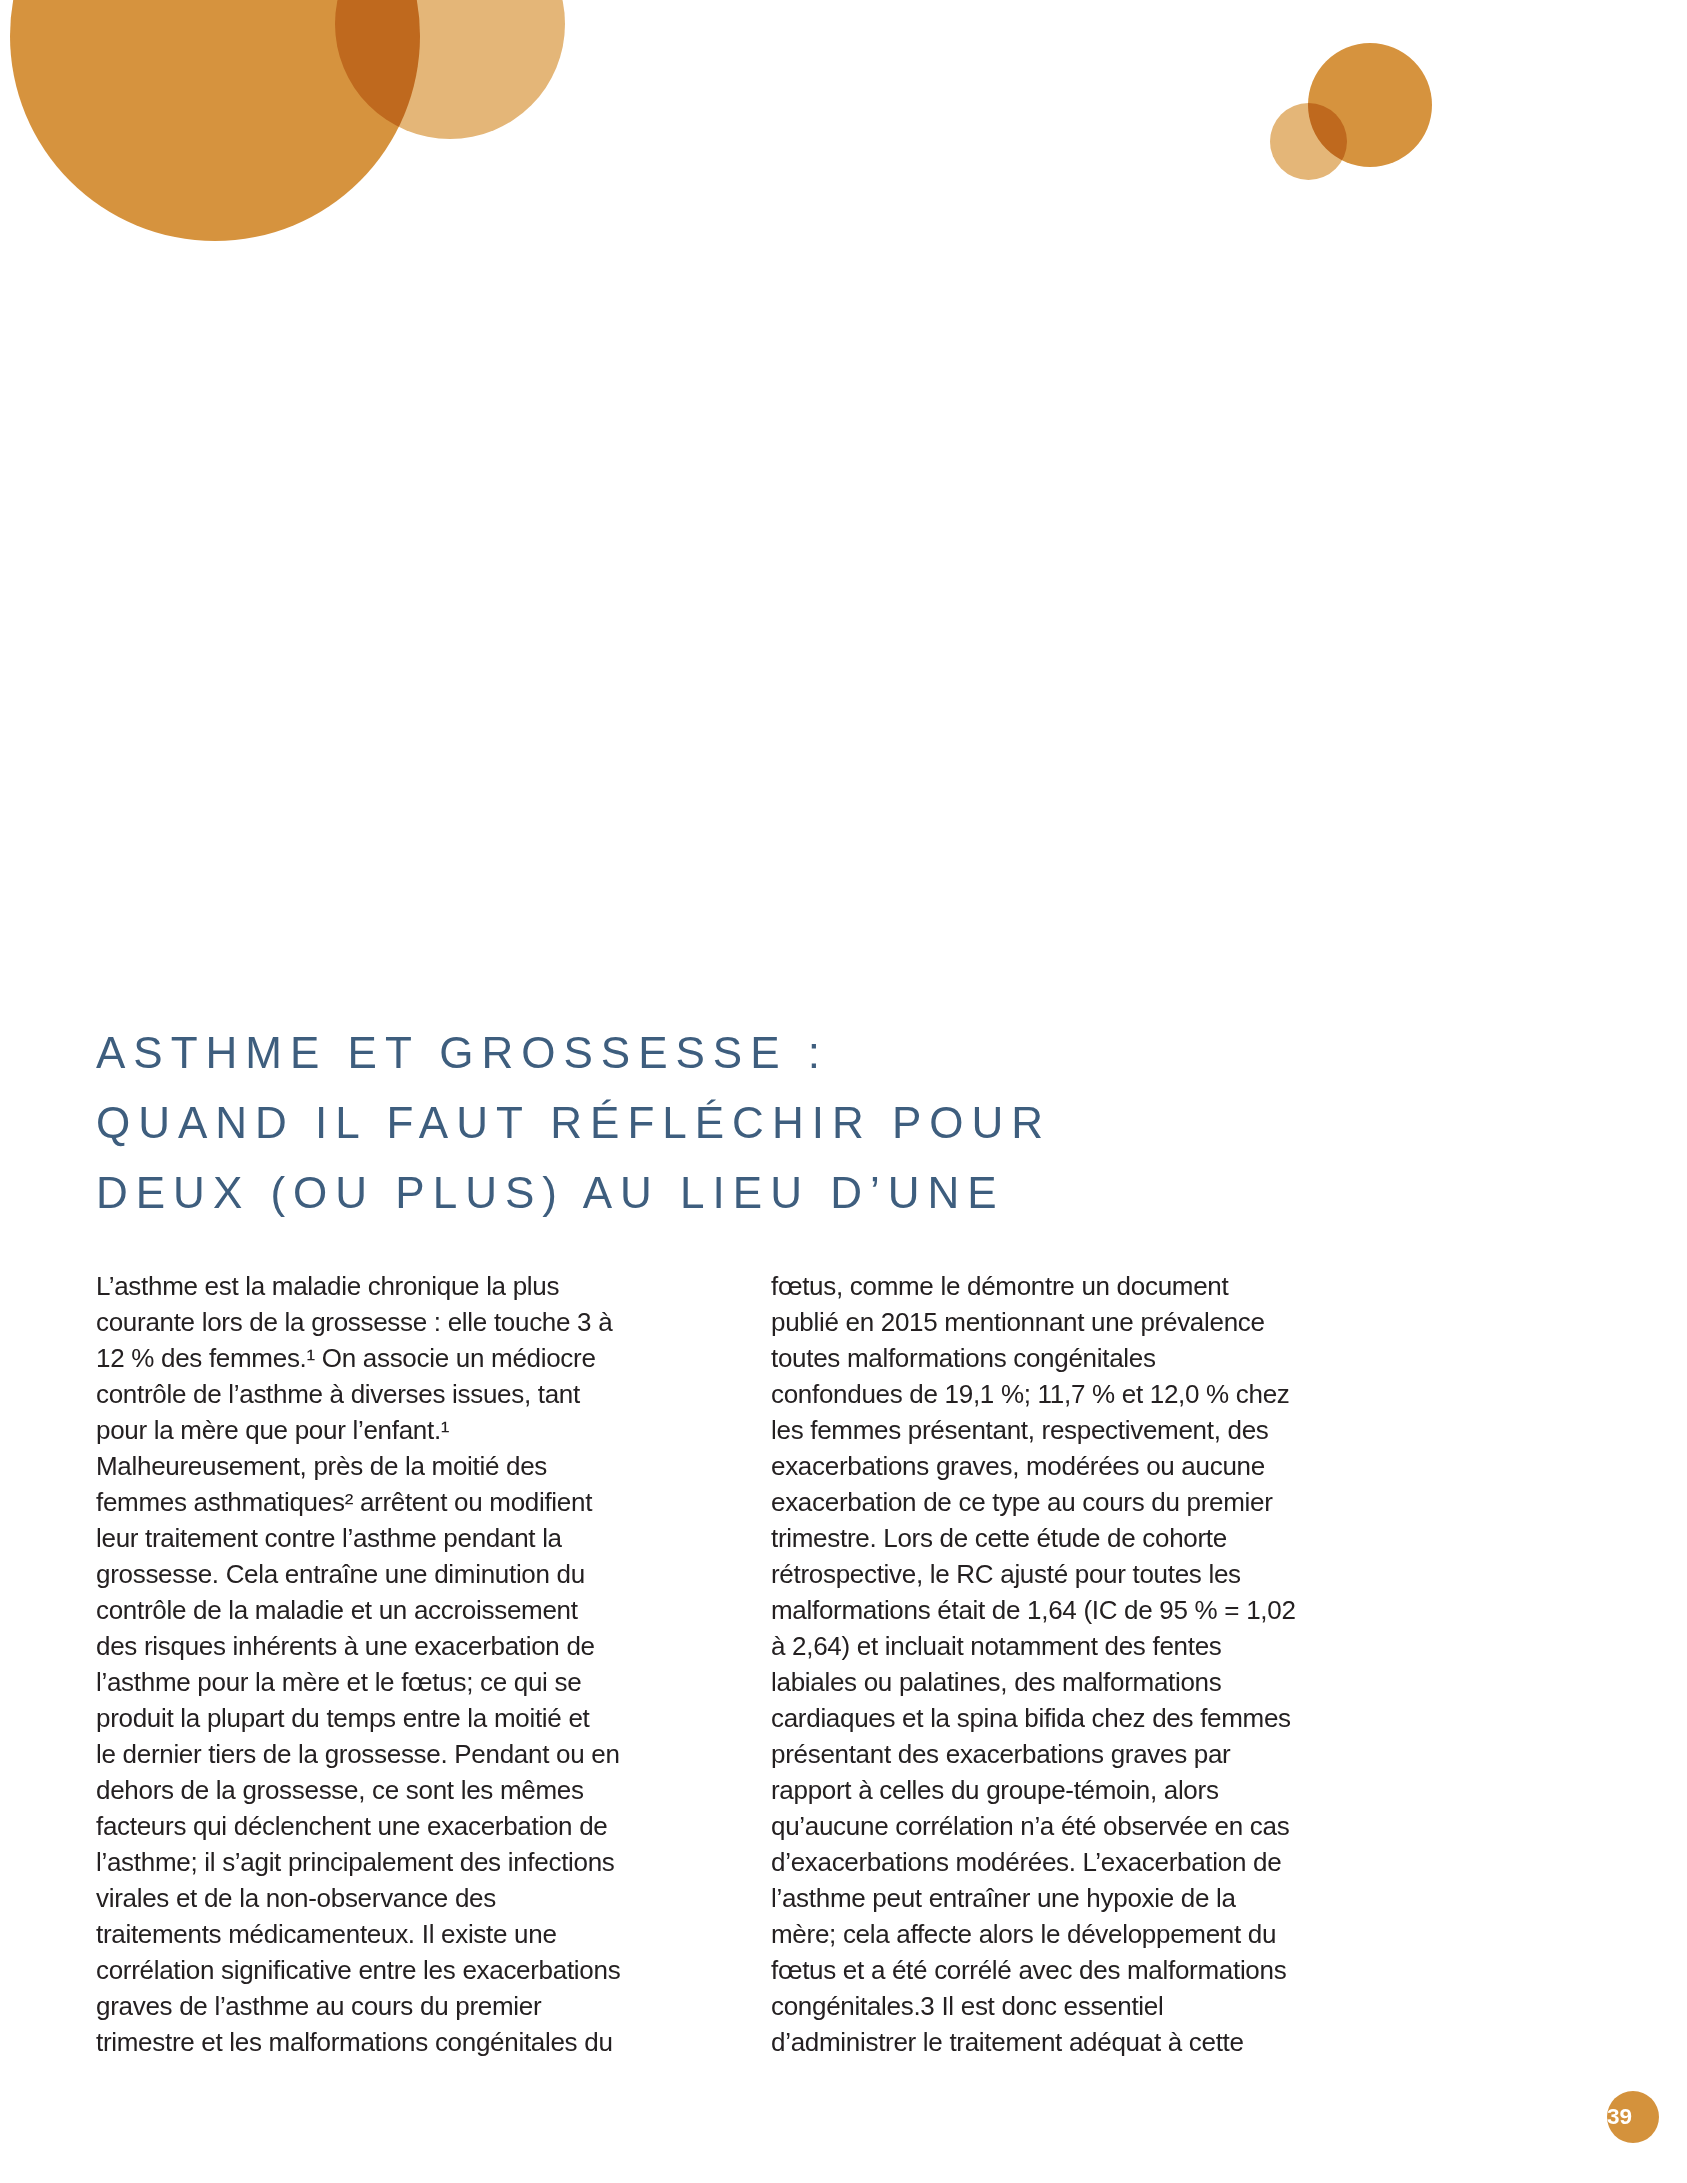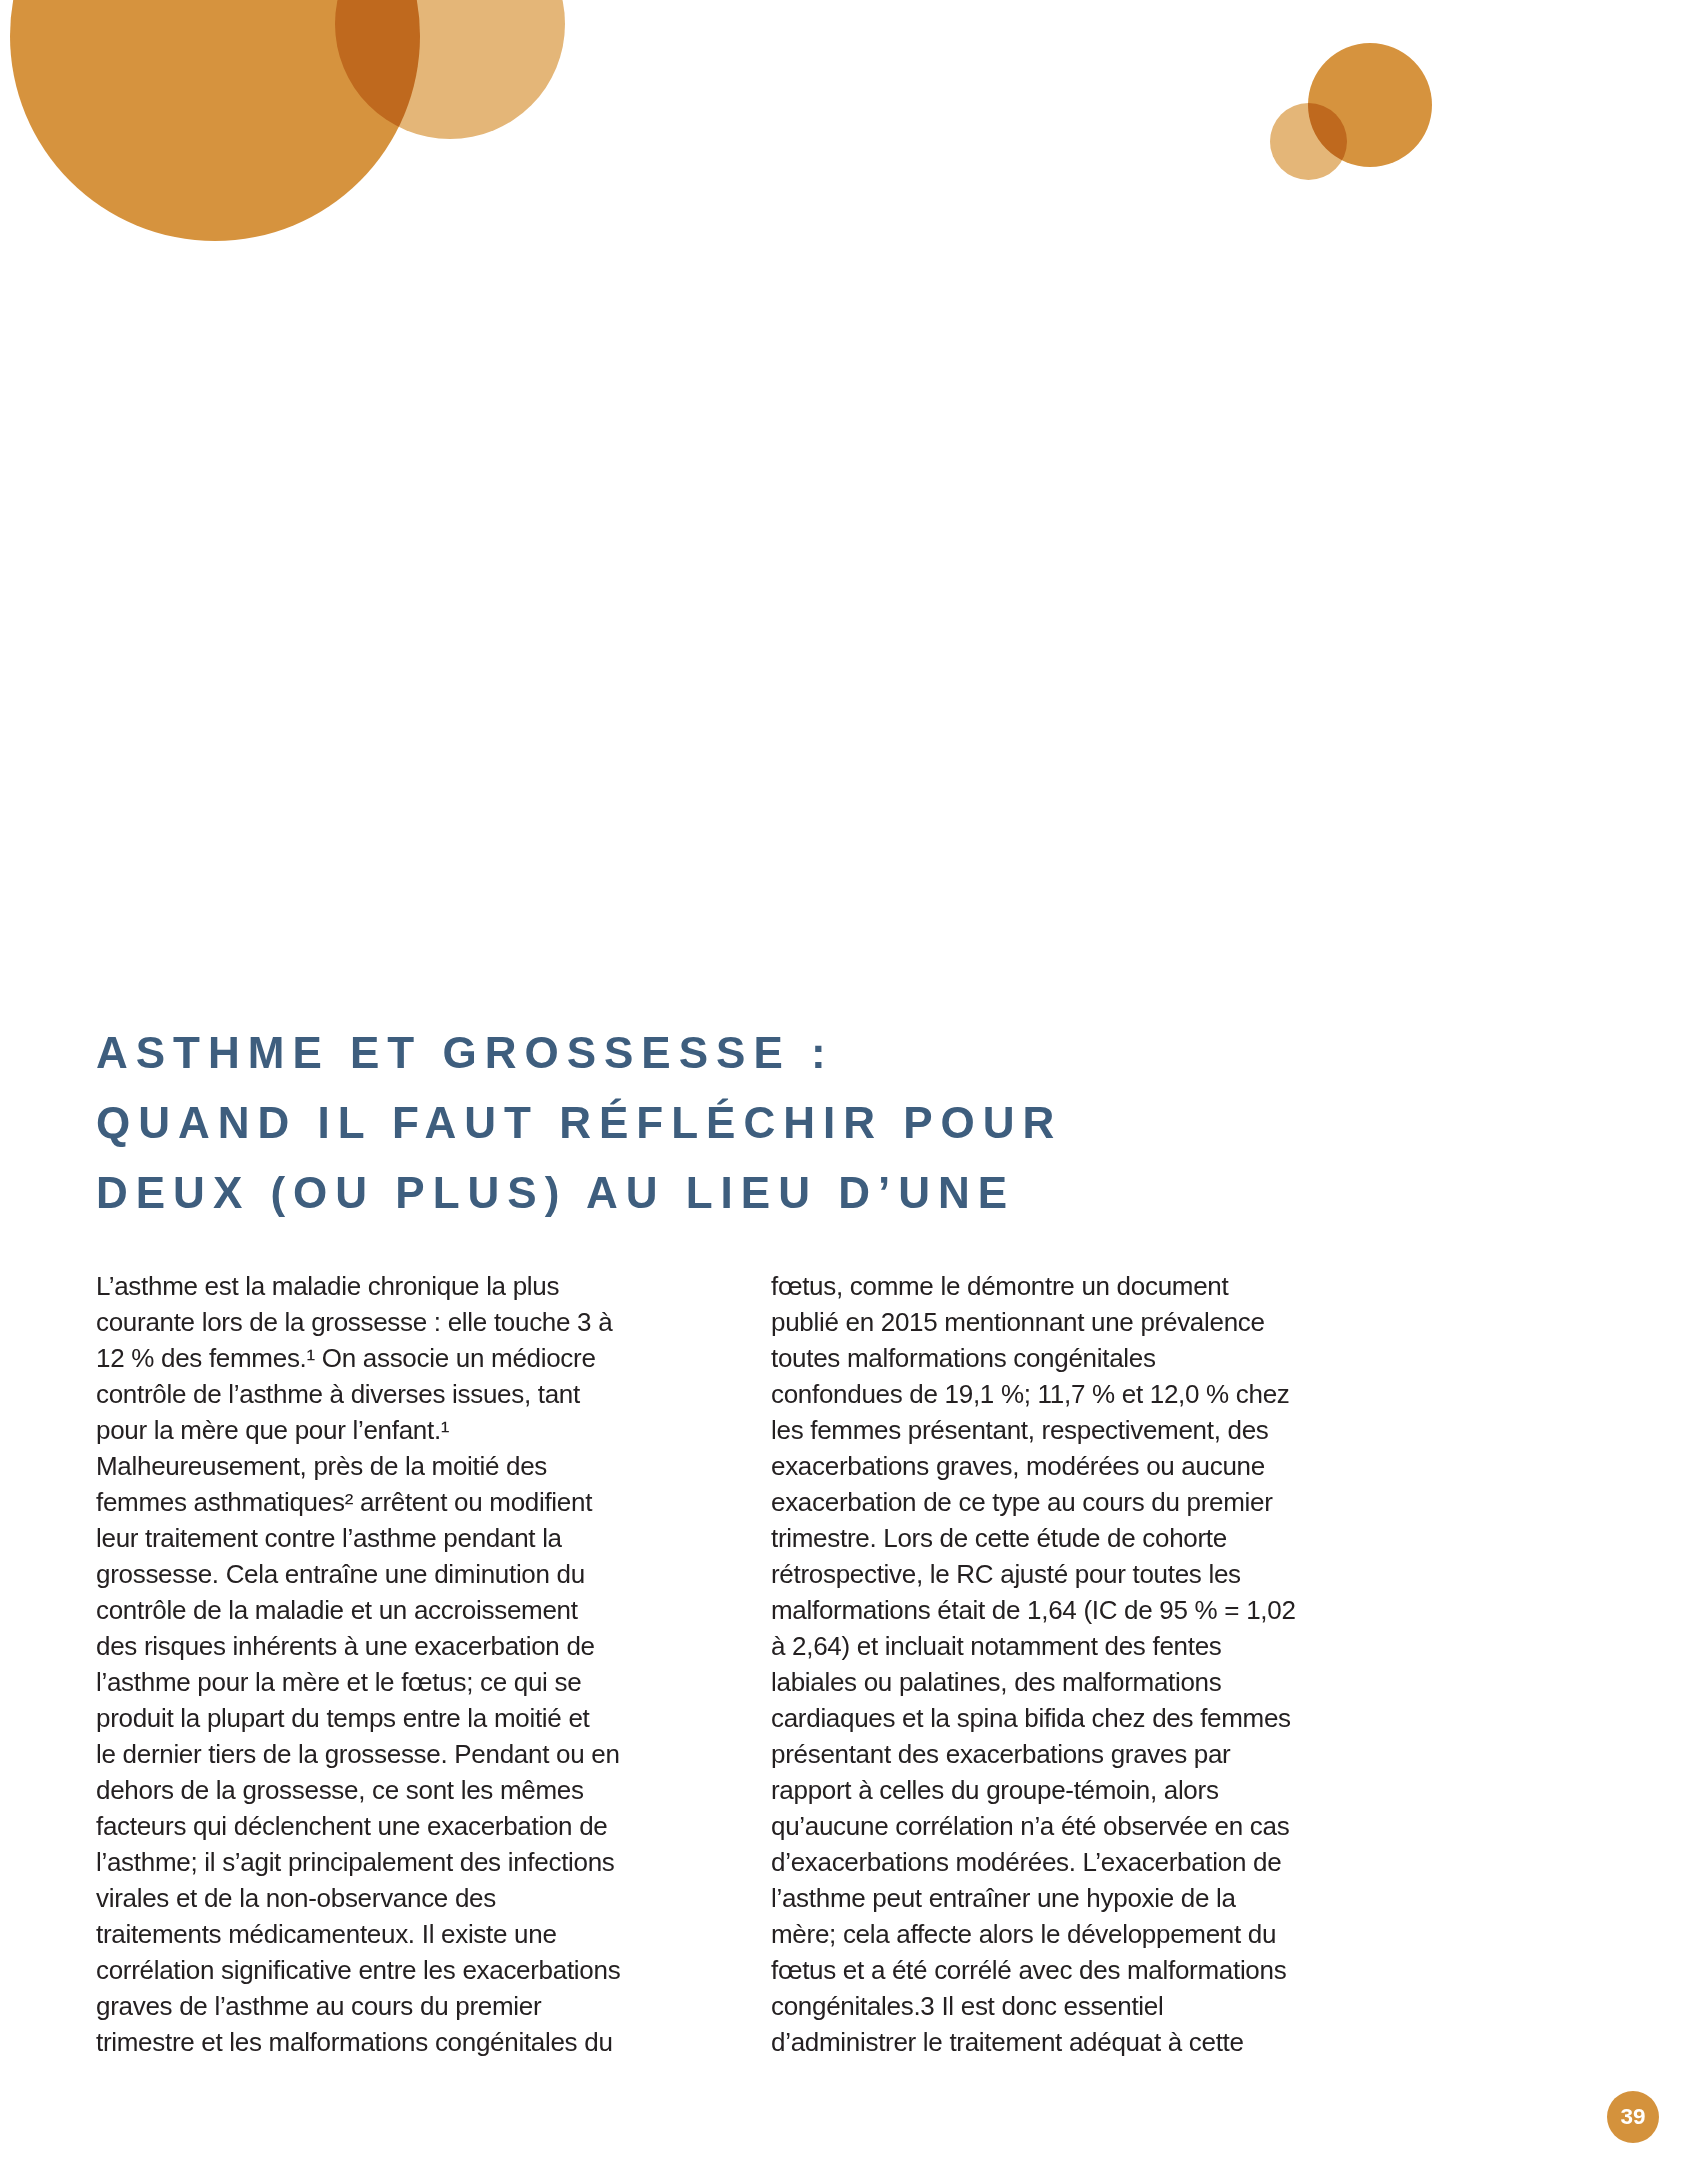--- a/index.html
+++ b/index.html
@@ -24,21 +24,21 @@
   #decor-circle-light-left { left: 335px;  top: -91px; width: 230px; height: 230px; background: #E4B678; }
   #decor-circle-big-right  { left: 1308px; top: 43px;   width: 124px; height: 124px; background: #D6933E; }
   #decor-circle-light-right{ left: 1270px; top: 103px;  width: 77px; height: 77px; background: #E4B678; }
 
   #title {
     position: absolute;
     left: 96px;
     top: 1018px;
     width: 1125px;
     color: #3E5E7E;
-    font-weight: bold;
+    font-weight: normal;
     font-size: 44px;
     line-height: 70px;
     letter-spacing: 8px;
   }
 
   #col-left {
     position: absolute;
     left: 96px;
     top: 1256px;
     width: 645px;
@@ -82,21 +82,21 @@
   #page-number-badge {
     position: absolute;
     left: 1607px;
     top: 2091px;
     width: 52px;
     height: 52px;
     border-radius: 50%;
     background: #D4923C;
     display: flex;
     align-items: center;
-    justify-content: center;
+    justify-content: flex-start;
   }
   #page-number-badge span {
     color: #ffffff;
     font-weight: bold;
     font-size: 22.5px;
     letter-spacing: 0px;
   }
 </style>
 </head>
 <body>

